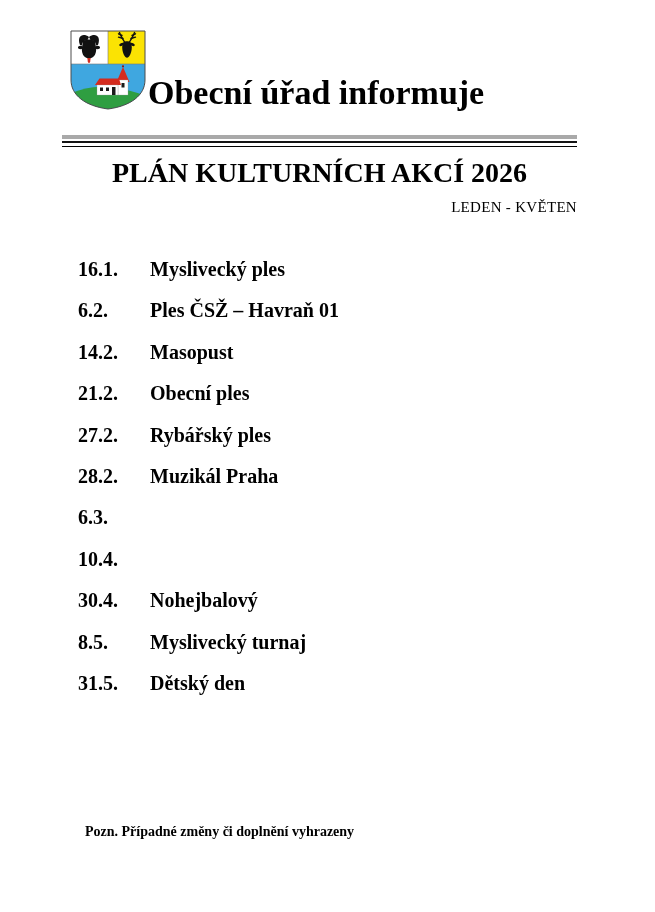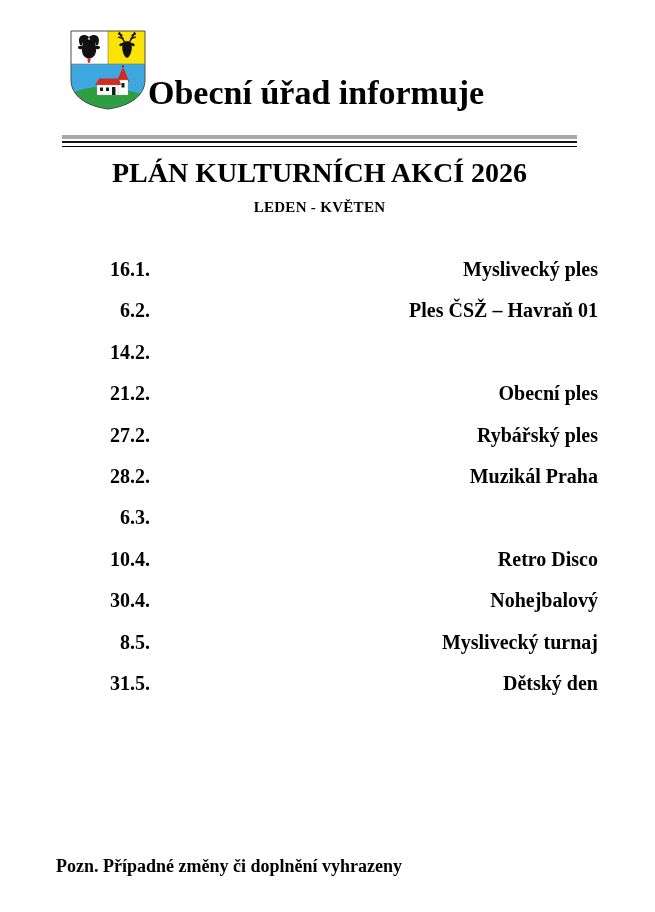--- a/index.html
+++ b/index.html
@@ -53,52 +53,50 @@
     font-weight: bold;
     line-height: 1;
     white-space: nowrap;
   }
 
   .plan-subheading {
     position: absolute;
     left: 62px;
     top: 200px;
     width: 515px;
-    text-align: center;
+    text-align: right;
     font-size: 15px;
-    font-weight: bold;
+    font-weight: normal;
     letter-spacing: 0.3px;
     line-height: 1;
     white-space: nowrap;
   }
 
   .event-list {
     position: absolute;
     left: 78px;
     top: 249px;
     width: 520px;
-    text-align: right;
   }
   .event-row {
     display: grid;
     grid-template-columns: 72px 1fr;
     line-height: 41.4px;
     font-size: 20px;
     font-weight: bold;
     white-space: nowrap;
   }
 
   .footnote {
     position: absolute;
-    left: 56px;
+    left: 85px;
     top: 824px;
-    font-size: 18px;
-    font-weight: bold;
-    white-space: nowrap;
-    margin-top: 32px;
+    font-size: 14px;
+    font-weight: bold;
+    white-space: nowrap;
   }
 </style>
 </head>
 <body>
 
 <div class="page">
 
   <svg class="coat-of-arms" viewBox="0 0 76 80" xmlns="http://www.w3.org/2000/svg" aria-hidden="true">
     <defs>
       <clipPath id="shieldClip">
@@ -178,20 +176,21 @@
       </div>
 
 
       <div class="event-row">
         <span class="event-date">6.2.</span>
         <span class="event-name">Ples ČSŽ – Havraň 01</span>
       </div>
 
       <div class="event-row">
         <span class="event-date">14.2.</span>
+        <span class="event-name">Masopust</span>
       </div>
 
       <div class="event-row">
         <span class="event-date">21.2.</span>
         <span class="event-name">Obecní ples</span>
       </div>
 
       <div class="event-row">
         <span class="event-date">27.2.</span>
         <span class="event-name">Rybářský ples</span>
@@ -202,21 +201,20 @@
         <span class="event-name">Muzikál Praha</span>
       </div>
 
       <div class="event-row">
         <span class="event-date">6.3.</span>
       </div>
 
 
       <div class="event-row">
         <span class="event-date">10.4.</span>
-        <span class="event-name">Retro Disco</span>
       </div>
 
       <div class="event-row">
         <span class="event-date">30.4.</span>
         <span class="event-name">Nohejbalový</span>
       </div>
 
       <div class="event-row">
         <span class="event-date">8.5.</span>
         <span class="event-name">Myslivecký turnaj</span>

